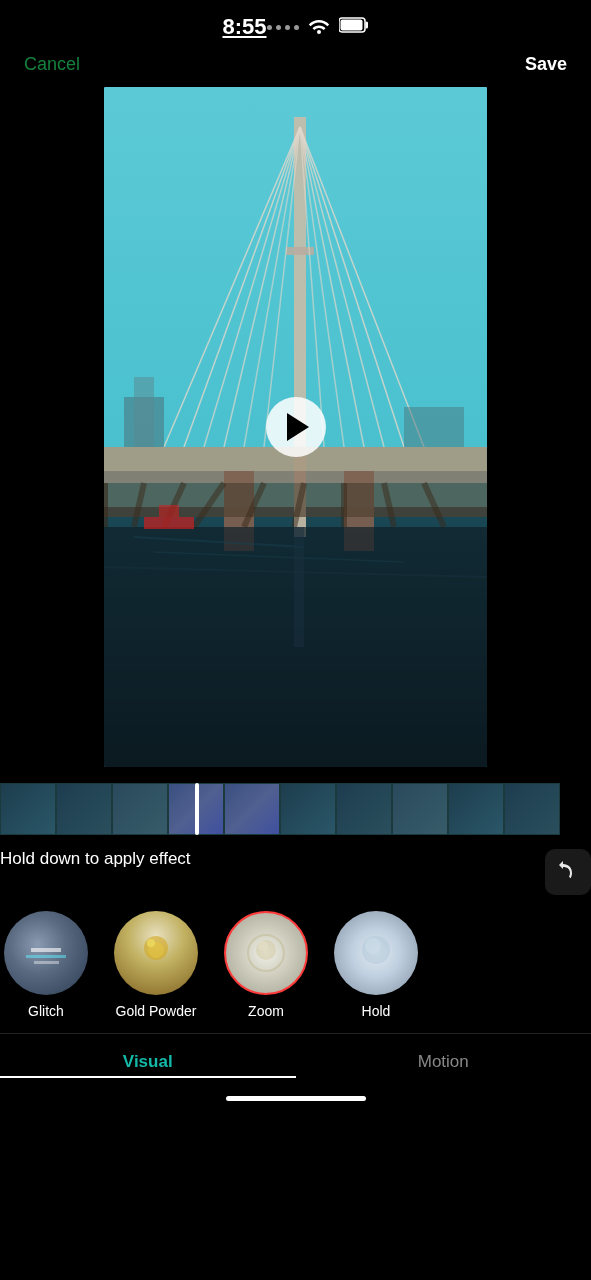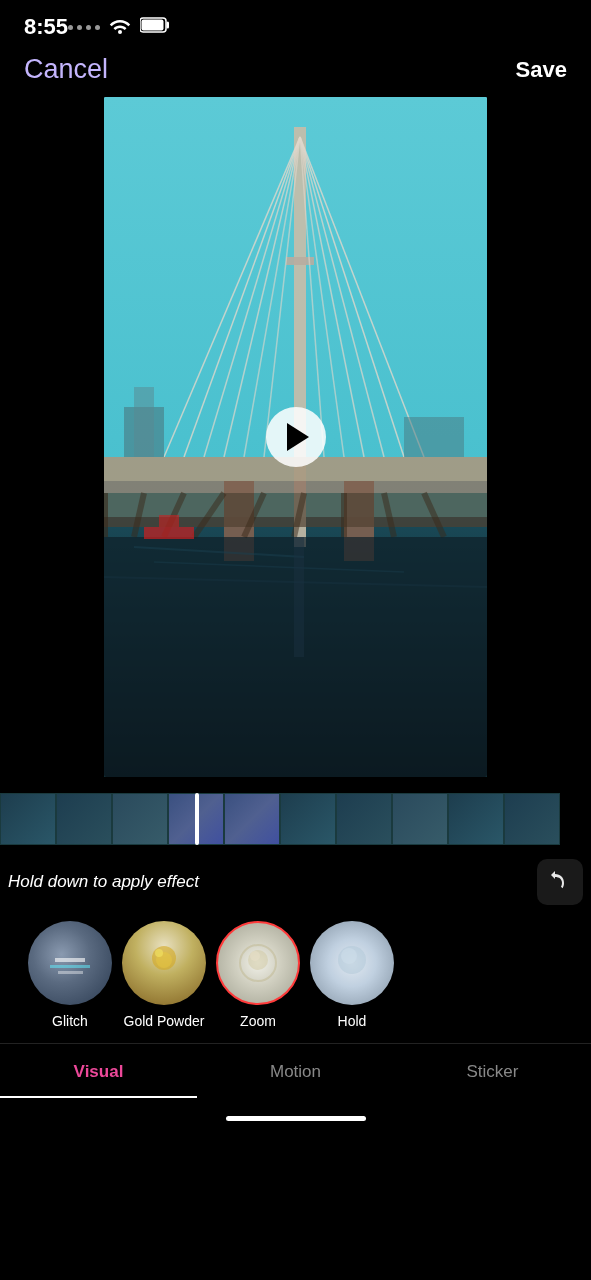--- a/index.html
+++ b/index.html
@@ -11,23 +11,24 @@
       background: #000;
       font-family: -apple-system, BlinkMacSystemFont, 'Helvetica Neue', sans-serif;
       color: #fff;
       overflow-x: hidden;
     }
 
     
     .status-bar {
       display: flex;
       align-items: center;
-      justify-content: flex-start;
+      justify-content: center;
       padding: 10px 24px 6px;
       height: 50px;
+      text-decoration: underline;
     }
     .status-time {
       font-size: 22px;
       font-weight: 600;
       color: #fff;
     }
     .status-icons {
       display: flex;
       align-items: center;
       gap: 8px;
@@ -45,29 +46,29 @@
     }
 
     
     .top-bar {
       display: flex;
       justify-content: space-between;
       align-items: center;
       padding: 4px 24px 12px;
     }
     .cancel-btn {
-      font-size: 27px;
-      color: #c4b5fd;
+      font-size: 18px;
+      color: #15803d;
       background: none;
       border: none;
       cursor: pointer;
       font-weight: 400;
     }
     .save-btn {
-      font-size: 22px;
+      font-size: 18px;
       color: #fff;
       background: none;
       border: none;
       cursor: pointer;
       font-weight: 600;
     }
 
     
     .video-container {
       width: 383px;
@@ -137,24 +138,23 @@
       z-index: 10;
       border-radius: 2px;
     }
     .timeline-selected {
       background: linear-gradient(135deg, #3a5080 0%, #506090 50%, #4050a0 100%);
     }
 
     
     .hold-section {
       display: flex;
-      align-items: center;
+      align-items: flex-start;
       justify-content: space-between;
-      padding: 14px 8px 10px;
-      font-style: italic;
+      padding: 14px 0 10px;
     }
     .hold-text {
       font-size: 17px;
       color: #fff;
       font-weight: 400;
     }
     .undo-btn {
       width: 46px;
       height: 46px;
       background: #1a1a1a;
@@ -162,22 +162,22 @@
       border: none;
       display: flex;
       align-items: center;
       justify-content: center;
       cursor: pointer;
     }
 
     
     .effects-row {
       display: flex;
-      gap: 10px;
-      padding: 6px 28px 4px;
+      gap: 26px;
+      padding: 6px 4px 4px;
       overflow-x: auto;
       scrollbar-width: none;
     }
     .effects-row::-webkit-scrollbar { display: none; }
 
     .effect-item {
       display: flex;
       flex-direction: column;
       align-items: center;
       gap: 8px;
@@ -229,24 +229,24 @@
       margin-top: 10px;
     }
     .tab-item {
       flex: 1;
       text-align: center;
       font-size: 17px;
       cursor: pointer;
       padding: 4px 0;
     }
     .tab-active {
-      color: #ec4899;
+      color: #14b8a6;
       font-weight: 600;
       border-bottom: 2px solid #fff;
-      padding-bottom: 14px;
+      padding-bottom: 4px;
     }
     .tab-inactive {
       color: #888;
       font-weight: 400;
       text-align: center;
     }
 
     
     .home-indicator {
       display: flex;
@@ -477,20 +477,17 @@
 
 </div>
 
 <div class="bottom-tabs">
   <div class="tab-item tab-active">
     <span>Visual</span>
   </div>
   <div class="tab-item tab-inactive">
     <span>Motion</span>
   </div>
-  <div class="tab-item tab-inactive">
-    <span>Sticker</span>
-  </div>
 </div>
 
 <div class="home-indicator">
   <div class="home-bar"></div>
 </div>
 
 </body></html>

